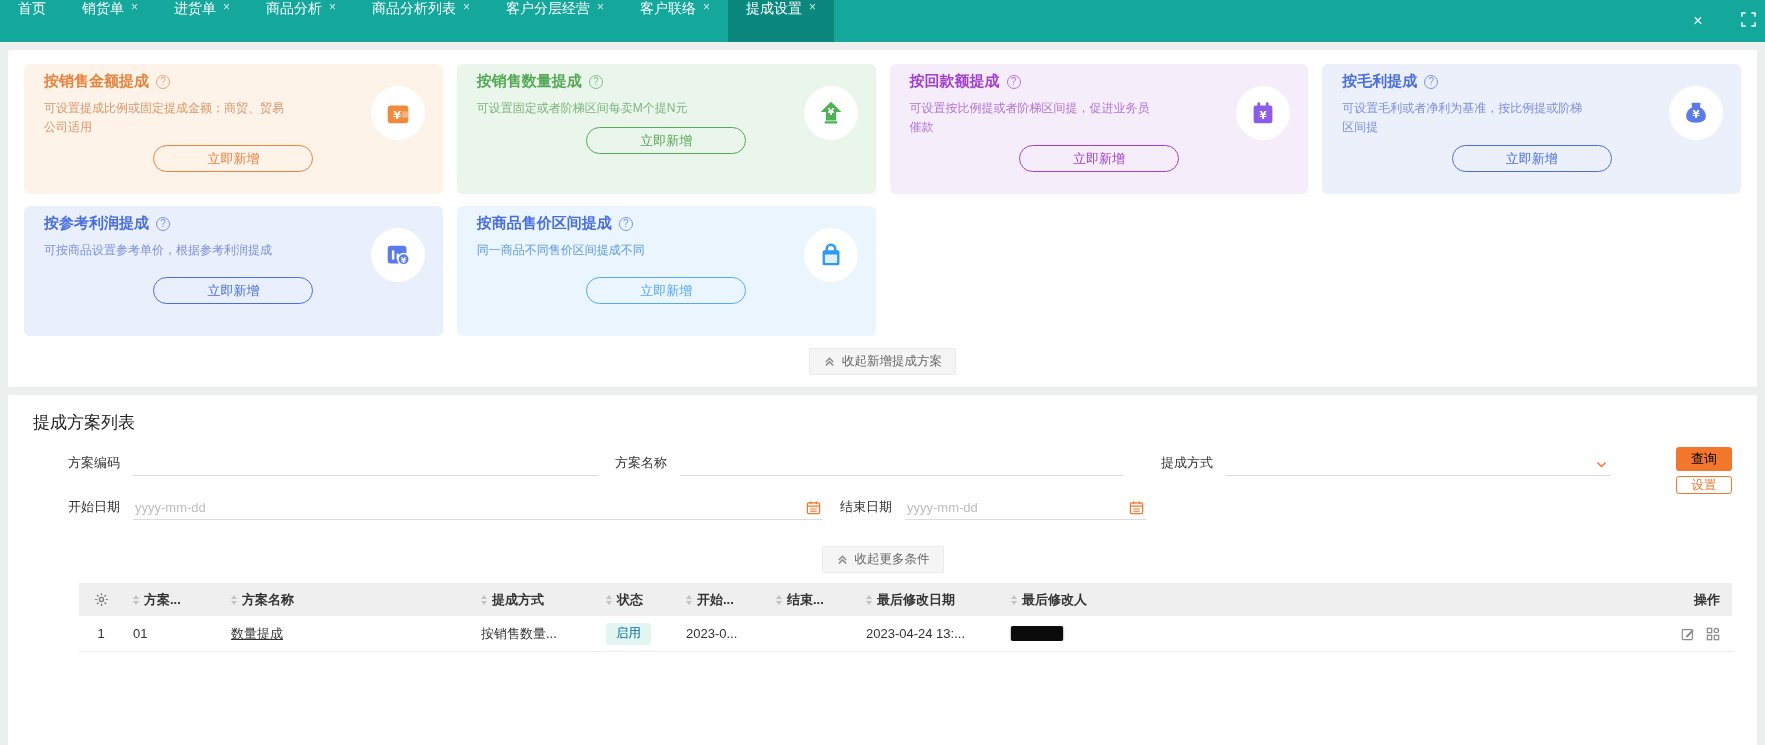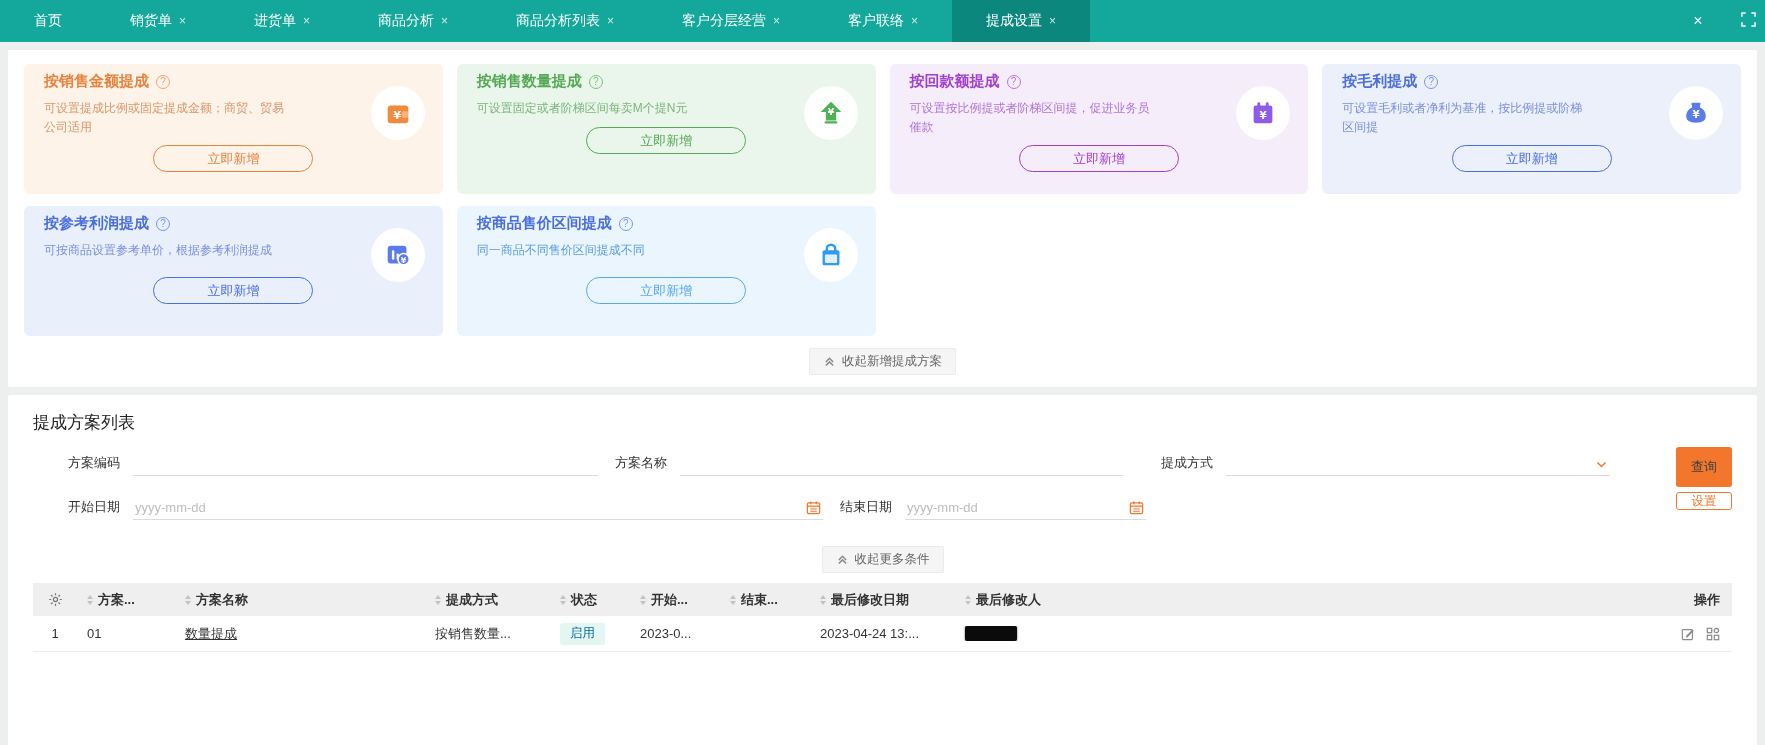--- a/index.html
+++ b/index.html
@@ -5,21 +5,21 @@
   :root{
     --navbar-bg:#14A79B; --navbar-active:#0B877D; --primary:#F2772C;
     --page-bg:#EDEFEE; --line:#DCDCDC; --txt:#333;
   }
   *{box-sizing:border-box; margin:0; padding:0;}
   html,body{width:1765px;height:745px;overflow:hidden;}
   body{font-family:"Liberation Sans","DejaVu Sans",sans-serif;background:var(--page-bg);color:var(--txt);}
 
   
   .navbar{height:42px;background:var(--navbar-bg);display:flex;align-items:stretch;color:#fff;font-size:14px;}
-  .tab{display:flex;align-items:center;padding:0 34px;cursor:pointer;white-space:nowrap;}
+  .tab{display:flex;align-items:flex-start;padding:0 18px;cursor:pointer;white-space:nowrap;}
   .tab.active{background:var(--navbar-active);}
   .tab .x{margin-left:7px;font-size:12px;opacity:.8;}
   .nav-right{margin-left:auto;display:flex;align-items:center;gap:20px;padding-right:2px;}
   .nav-right .nav-ico{width:30px;text-align:center;font-size:16px;cursor:pointer;opacity:.95;}
 
   
   .panel{background:#fff;margin:8px 8px 0;border-radius:2px;}
   .cards-panel{padding:14px 16px 10px;}
   .cards-grid{display:grid;grid-template-columns:repeat(4,1fr);gap:12px 14px;}
   .card{position:relative;height:130px;border-radius:6px;padding:8px 20px 0;background:var(--card-bg);}
@@ -43,26 +43,26 @@
   .uline{flex:1;display:flex;align-items:flex-end;border-bottom:1px solid var(--line);height:26px;position:relative;}
   .uline input{border:none;outline:none;width:100%;font-size:13px;padding:0 22px 4px 2px;background:transparent;color:#333;font-family:inherit;}
   .uline input::placeholder{color:#BDBDBD;}
   .uline .tail-ico{position:absolute;right:2px;bottom:4px;cursor:pointer;display:flex;}
   .f-code{left:35px;top:0;width:530px;}
   .f-name{left:582px;top:0;width:508px;}
   .f-method{left:1128px;top:0;width:449px;}
   .f-start{left:35px;top:44px;width:755px;}
   .f-end{left:807px;top:44px;width:306px;}
   .btn-col{position:absolute;right:0;top:-3px;display:flex;flex-direction:column;align-items:stretch;width:56px;gap:5px;}
-  .btn-search{height:40px;background:var(--primary);color:#404040;border:none;border-radius:3px;font-size:13px;cursor:pointer;font-family:inherit;}
+  .btn-search{height:24px;background:var(--primary);color:#000000;border:none;border-radius:3px;font-size:13px;cursor:pointer;font-family:inherit;}
   .btn-settings{height:18px;background:#fff;color:var(--primary);border:1px solid var(--primary);border-radius:3px;font-size:12.5px;cursor:pointer;font-family:inherit;}
 
   
   .tbl{margin-top:10px;font-size:13px;}
-  .trow{display:grid;grid-template-columns:44px 98px 250px 125px 80px 90px 90px 145px 1fr 80px;align-items:center;}
+  .trow{display:grid;grid-template-columns:44px 98px 250px 125px 80px 90px 90px 145px 1fr 80px;align-items:center;margin-left:46px;}
   .thead{background:#EFEFEF;height:33px;font-weight:bold;color:#333;}
   .tcell{padding-left:10px;display:flex;align-items:center;overflow:hidden;white-space:nowrap;}
   .tcell.center{justify-content:center;padding-left:0;}
   .tcell.right{justify-content:flex-end;padding-right:12px;padding-left:0;}
   .sort{display:inline-flex;flex-direction:column;gap:2px;margin-right:5px;cursor:pointer;}
   .sort i{width:0;height:0;border-left:3.5px solid transparent;border-right:3.5px solid transparent;display:block;}
   .sort .up{border-bottom:4px solid #C2C2C2;}
   .sort .dn{border-top:4px solid #C2C2C2;}
   .tbody-row{height:36px;border-bottom:1px solid #ECECEC;color:#333;background:#fff;}
   .link{text-decoration:underline;cursor:pointer;}

